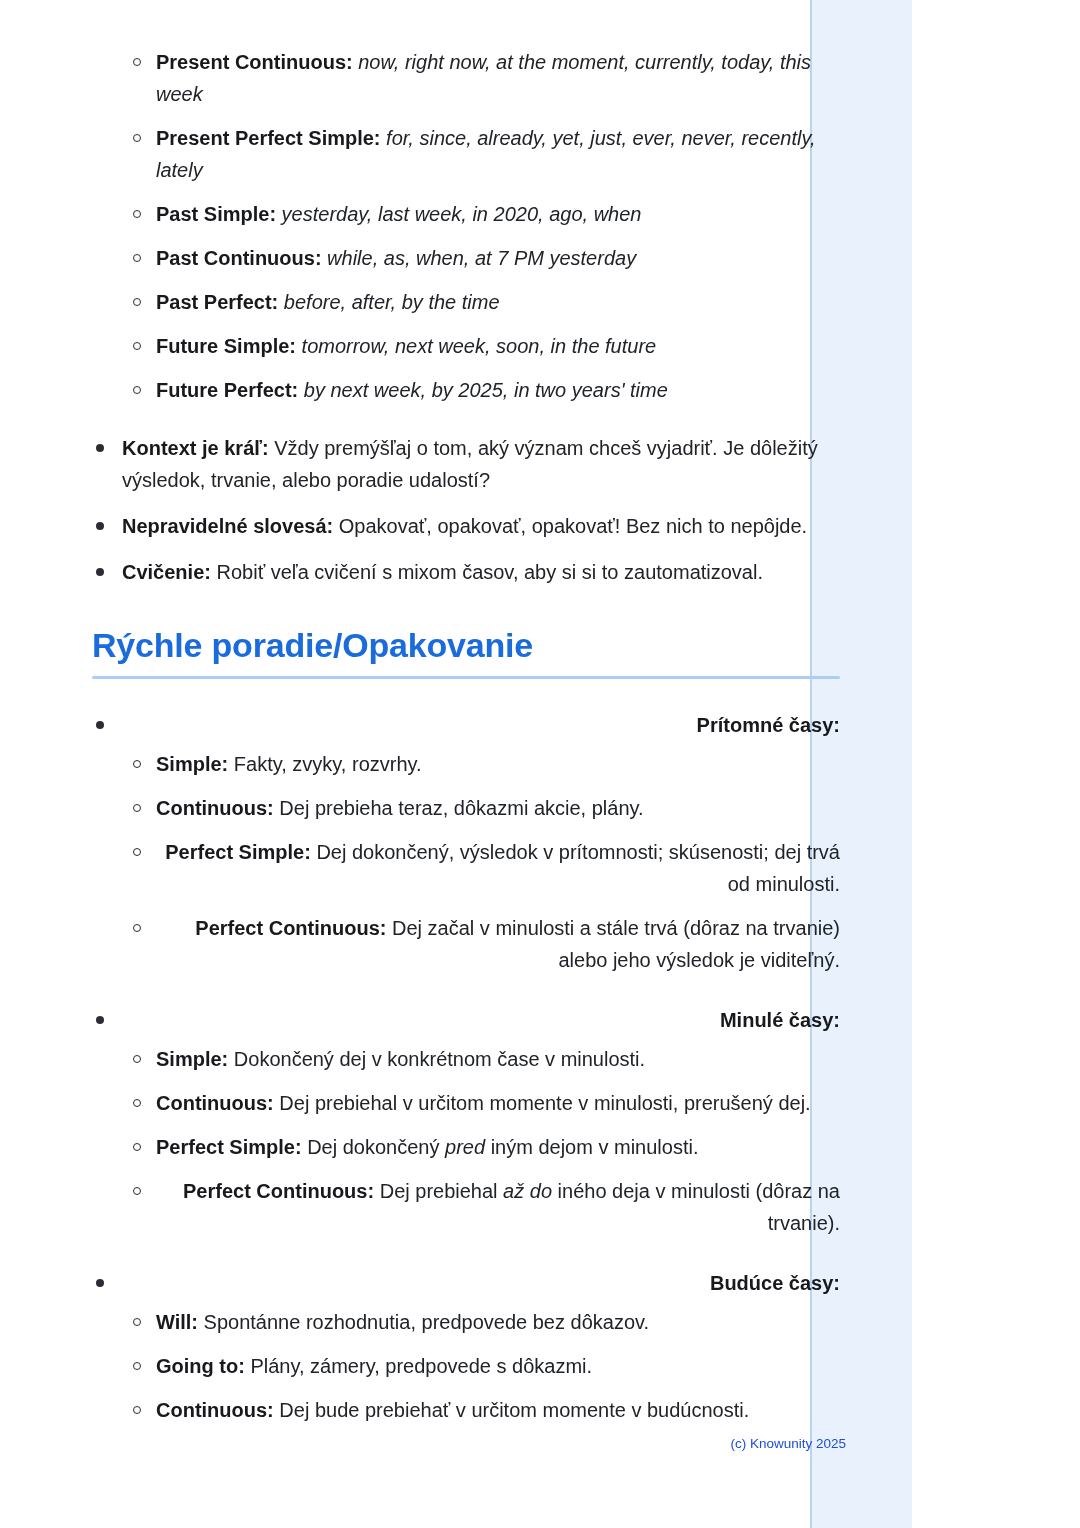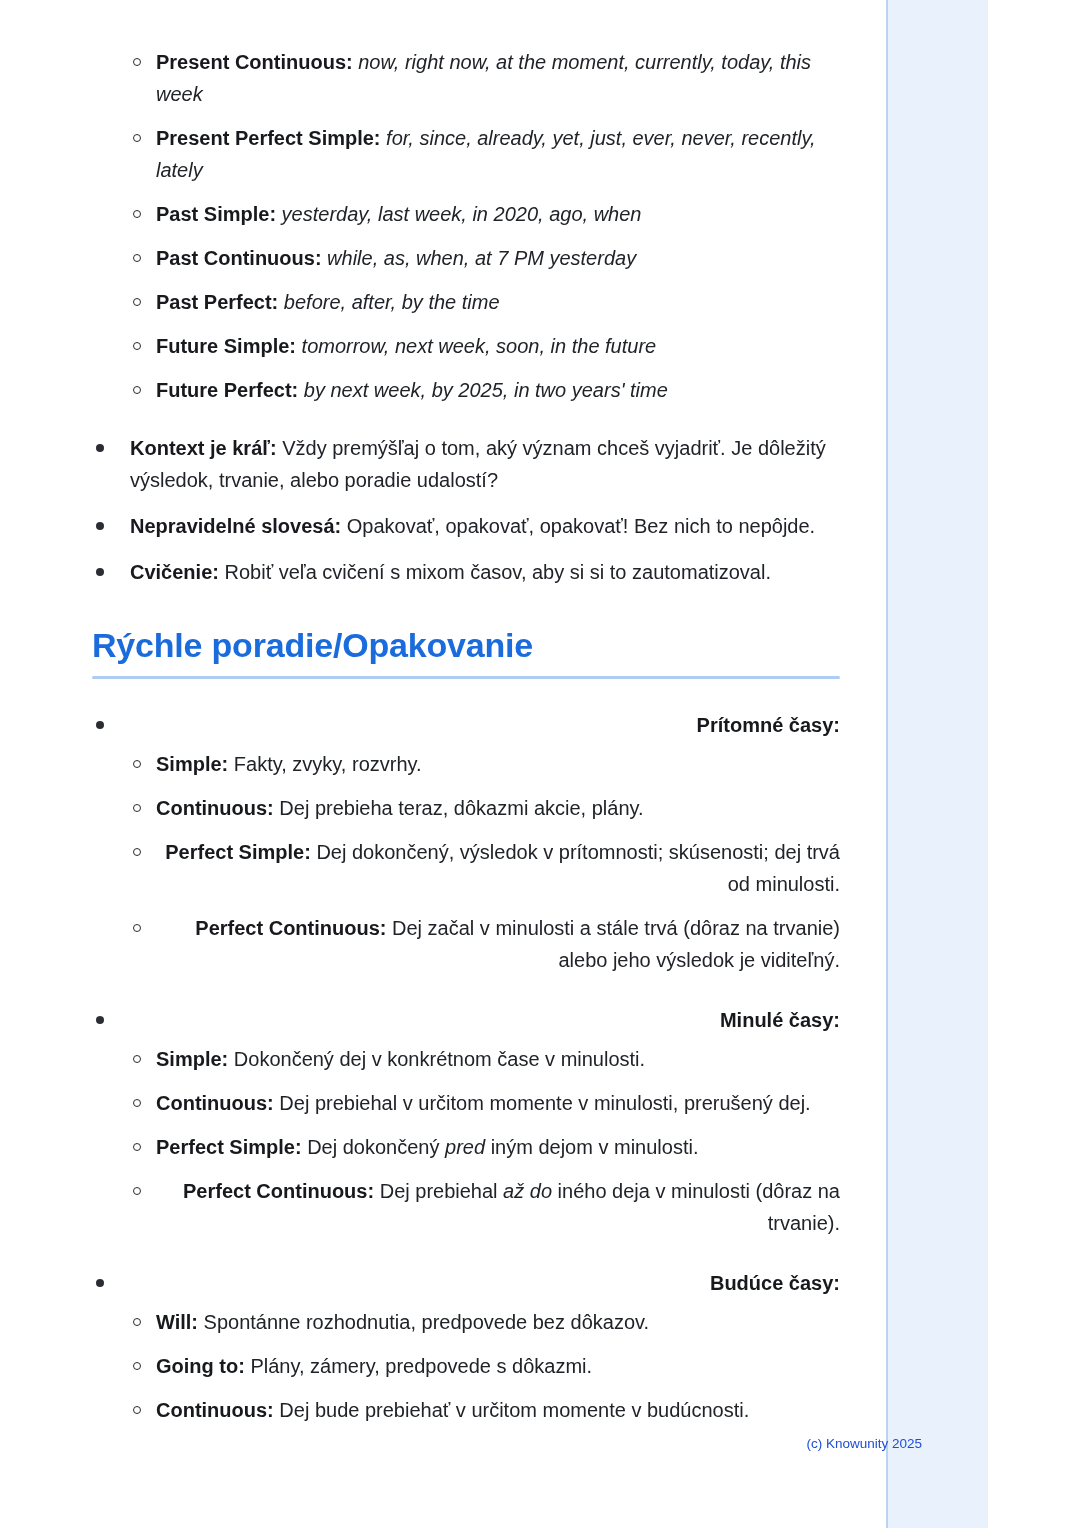--- a/index.html
+++ b/index.html
@@ -3,21 +3,21 @@
 <meta charset="utf-8">
 <style>
   * { margin:0; padding:0; box-sizing:border-box; }
   html,body { width:1080px; height:1528px; }
   body {
     background:#ffffff;
     font-family:"Liberation Sans", sans-serif;
     color:#202328;
     overflow:hidden;
   }
-  .page { position:relative; width:988px; height:1528px; }
+  .page { position:relative; width:912px; height:1528px; }
 
   .edge-strip {
     position:absolute; top:0; right:0;
     width:102px; height:100%;
     background:#e9f2fc;
     border-left:2px solid #b9d3f0;
   }
 
   .content {
     position:relative;
@@ -40,21 +40,21 @@
   .dot {
     flex:0 0 auto; width:8px; height:8px;
     background:#2a2d33; border-radius:50%;
     margin:12px 18px 0 4px;
   }
 
   .top-list { margin-left:41px; }
   .top-list li { margin-bottom:12px; }
 
   .tips { margin-top:26px; }
-  .tips li { margin-bottom:14px;gap:8px; }
+  .tips li { margin-bottom:14px; }
 
   .heading {
     margin-top:36px;
     font-size:34px; line-height:42px; font-weight:700;
     color:#1a6bdb;
     letter-spacing:-0.2px;
   }
   .rule {
     margin-top:10px;
     height:3px; width:100%;

